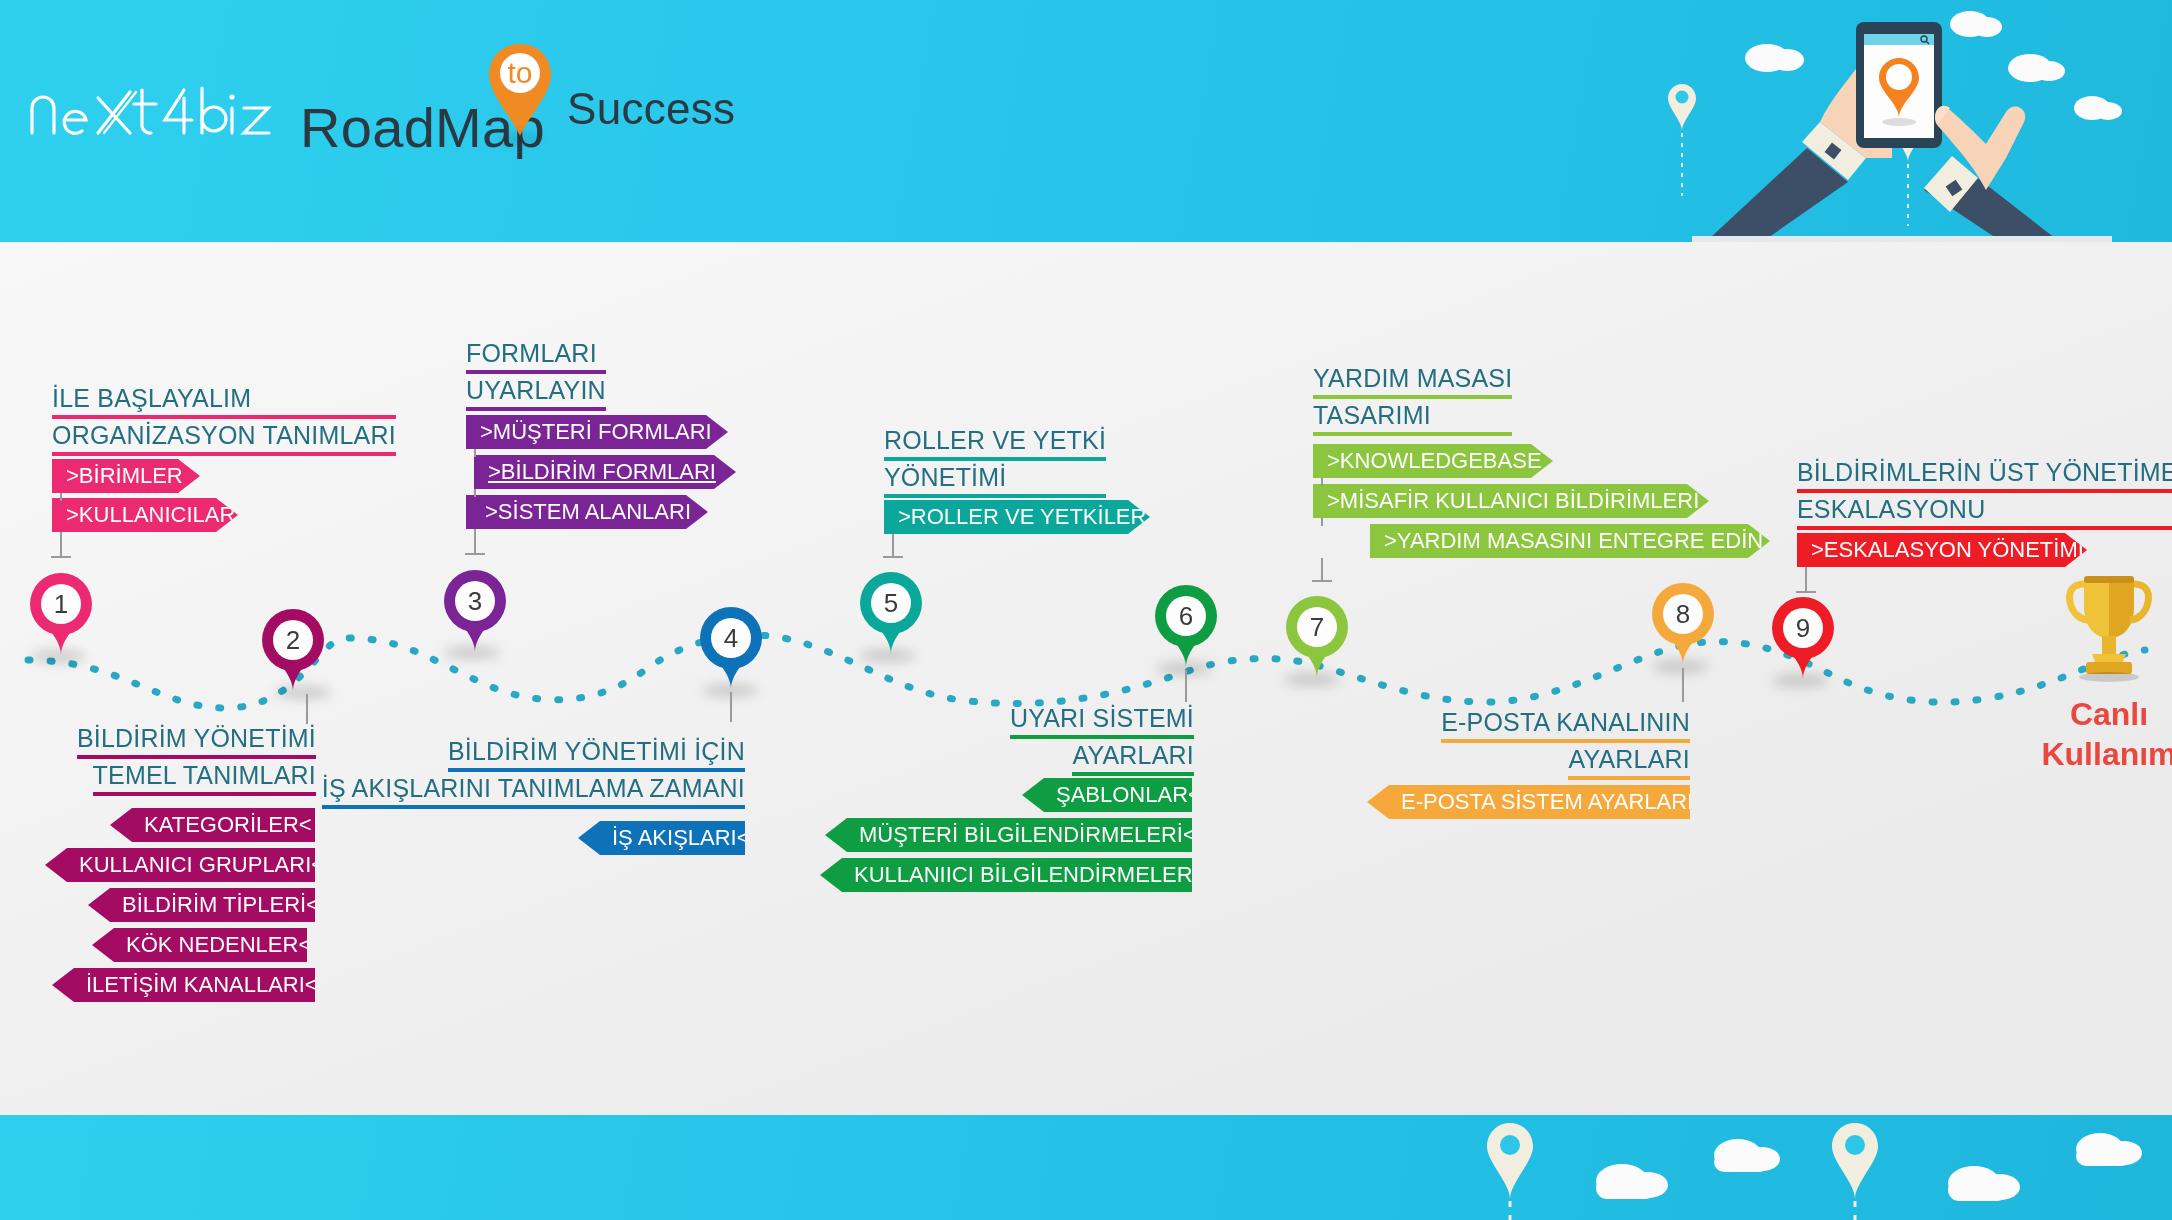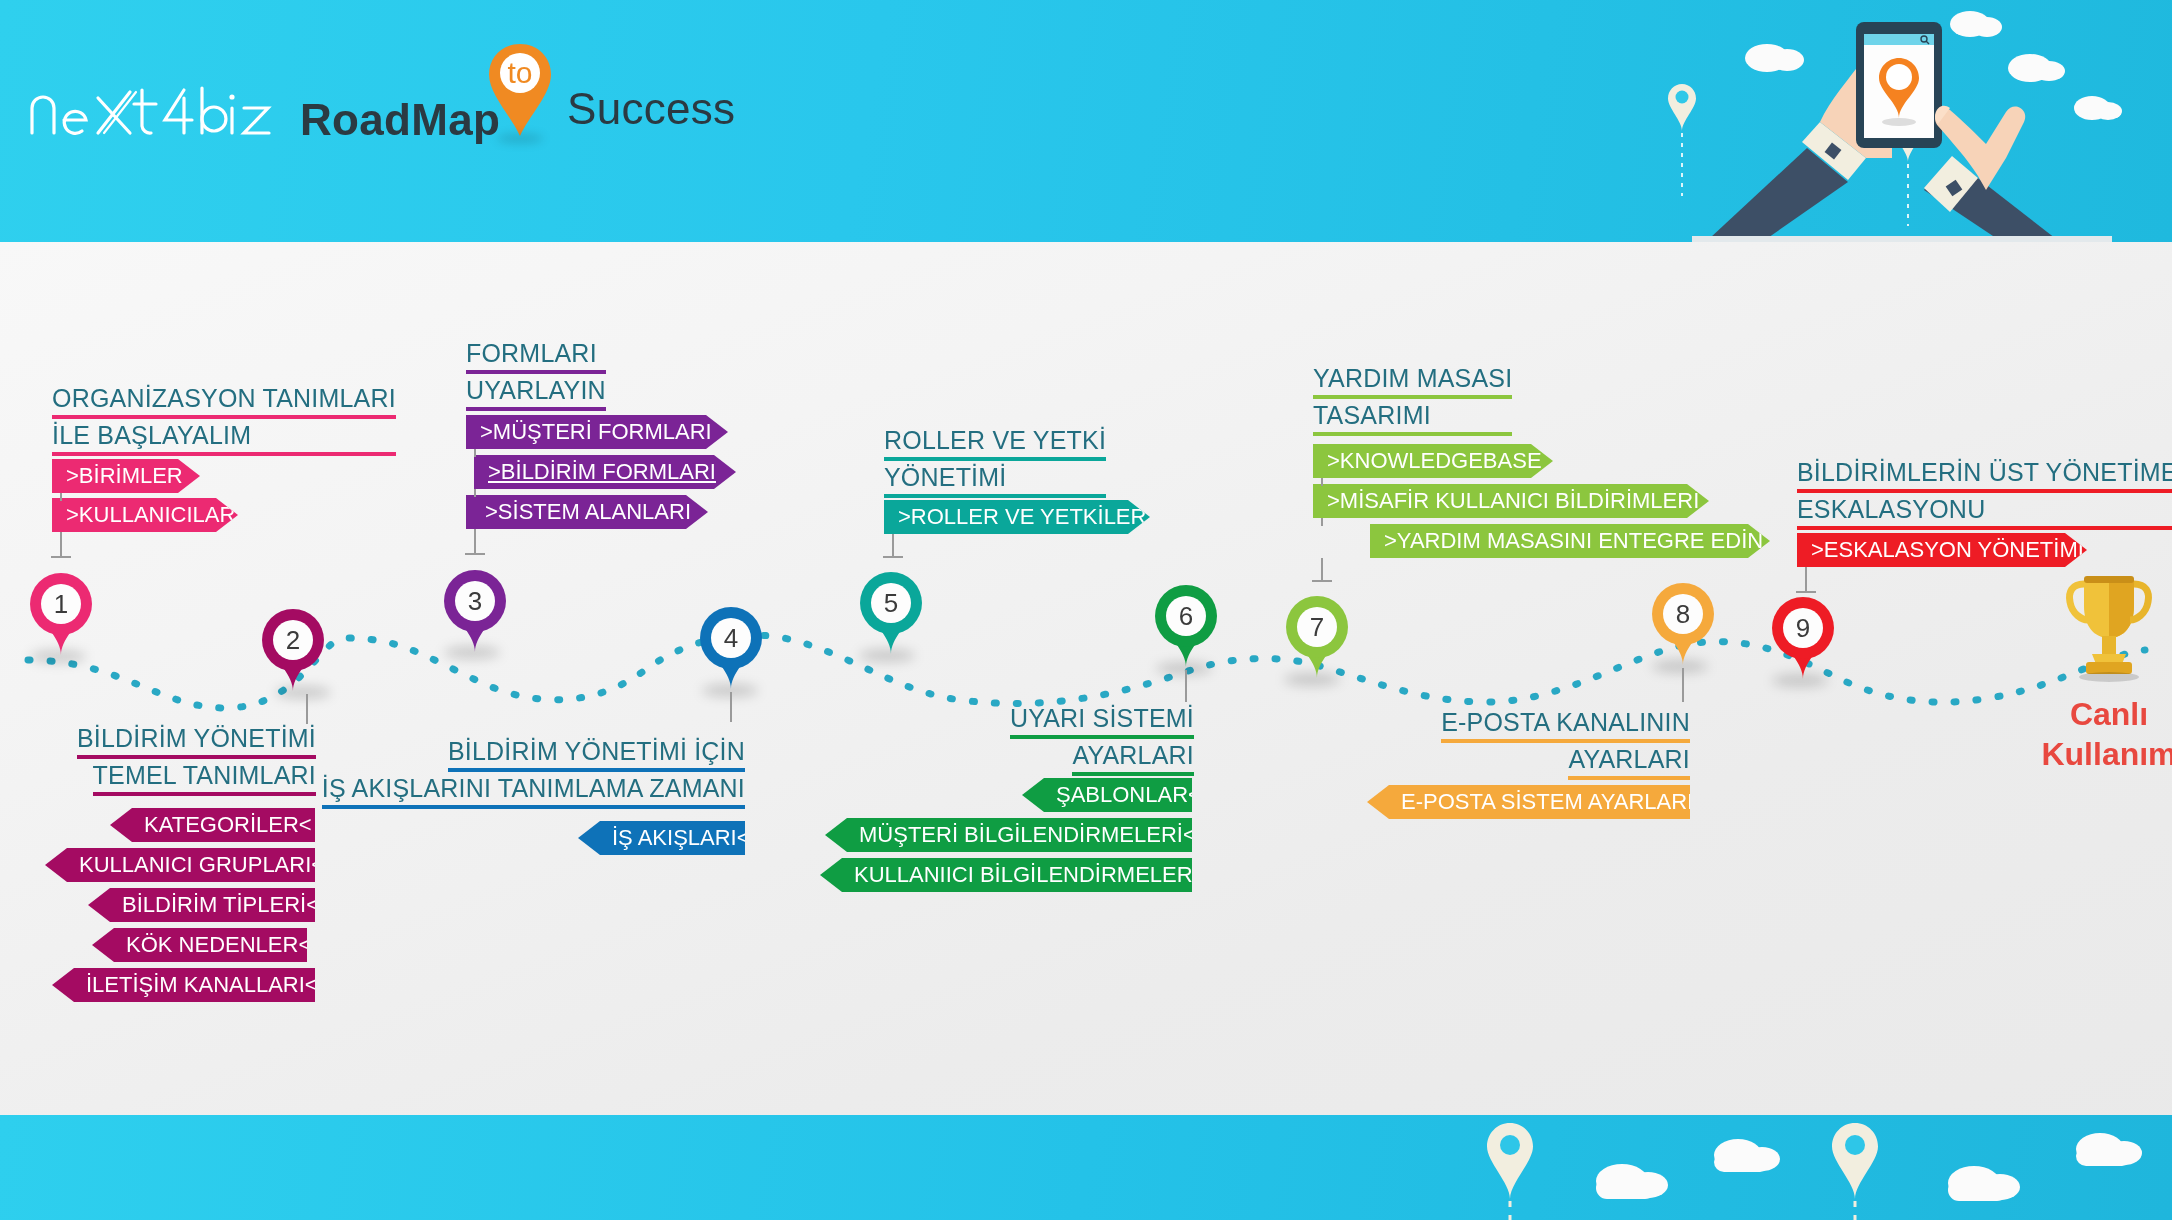--- a/index.html
+++ b/index.html
@@ -9,22 +9,22 @@
     background:#f2f2f2;
   }
   #root{position:relative;width:2172px;height:1220px;
     background:linear-gradient(160deg,#fafafa 0%,#f4f4f4 35%,#ececec 70%,#e9e9e9 100%);}
 
   
   .header{position:absolute;left:0;top:0;width:2172px;height:242px;
     background:linear-gradient(100deg,#2fd0ee 0%,#29c7ec 40%,#1fb9de 100%);overflow:hidden;}
   .logo{position:absolute;left:26px;top:78px;width:250px;height:60px;}
   .logo svg{display:block;}
-  .rm-title{position:absolute;left:300px;top:95px;font-size:44px;color:#2b3a42;
-    letter-spacing:.3px;font-weight:700;}
+  .rm-title{position:absolute;left:300px;top:95px;font-size:56px;color:#2b3a42;
+    letter-spacing:.3px;font-weight:400;}
   .rm-title2{position:absolute;left:567px;top:84px;font-size:44px;color:#2b3a42;
     letter-spacing:.3px;font-weight:400;}
   .to-pin{position:absolute;left:487px;top:42px;width:66px;height:96px;}
   .to-pin .tolabel{position:absolute;left:0;top:14px;width:66px;text-align:center;
     font-size:30px;color:#f08a22;font-weight:400;}
   .pin-shadow{position:absolute;border-radius:50%;background:rgba(0,0,0,.14);
     filter:blur(5px);}
 
   .hero{position:absolute;right:0;top:0;width:520px;height:242px;}
 
@@ -172,22 +172,22 @@
 
   <svg style="position:absolute;left:0;top:600px;width:2172px;height:120px;" viewBox="0 0 2172 120">
     <path d="M28 60 C120 60 160 108 225 108 C300 108 320 38 345 38 C400 38 420 54 480 82 C540 110 600 104 645 70
              C700 30 760 30 800 42 C860 60 900 92 960 100 C1040 110 1110 98 1185 72 C1220 60 1255 56 1290 60
              C1340 66 1400 100 1480 102 C1560 104 1620 60 1680 46 C1740 32 1790 54 1830 74
              C1880 100 1930 108 1990 98 C2060 86 2100 56 2145 50" fill="none" stroke="#29a8c4" stroke-width="7" stroke-linecap="round" stroke-dasharray="2 20"></path>
   </svg>
 
   <div>
     <div class="title" style="left:52px;top:382px;--ul:#ec2a72;">
+      <span class="ln">İLE BAŞLAYALIM</span>
       <span class="ln">ORGANİZASYON TANIMLARI</span>
-      <span class="ln">İLE BAŞLAYALIM</span>
     </div>
     <div class="chip r" style="left:52px;top:459px;background:#ec2a72;width:148px;">&gt;BİRİMLER</div>
     <div class="chip r" style="left:52px;top:498px;background:#ec2a72;width:186px;">&gt;KULLANICILAR</div>
     <div class="stem" style="left:60px;top:493px;height:8px;"></div>
     <div class="stem" style="left:60px;top:532px;height:26px;"></div>
     <div class="stemcap" style="left:51px;top:556px;"></div>
     <div class="pinshadow" style="left:30px;top:650px;"></div>
     <div class="pin" style="left:30px;top:573px;">
       <svg class="tail" viewBox="0 0 34 46">
           <path d="M17 46 C17 30 0 18 0 6 L34 6 C34 18 17 30 17 46 Z" fill="#ec2a72"></path>

